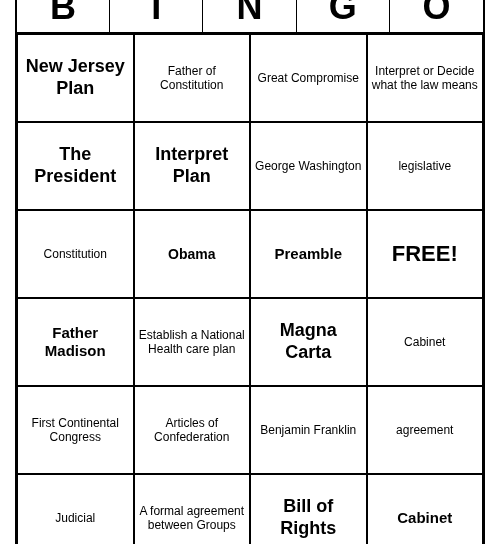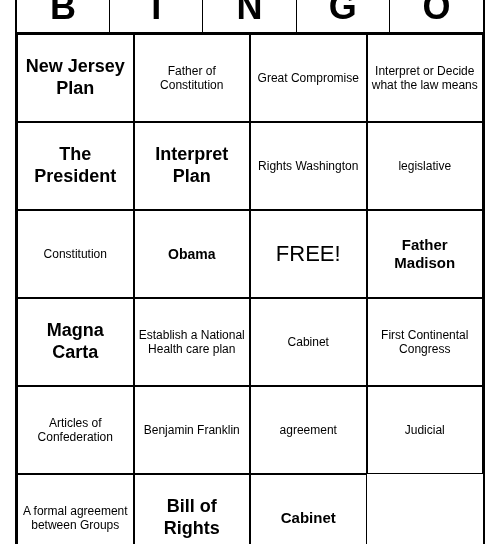--- a/index.html
+++ b/index.html
@@ -50,21 +50,21 @@
     .bingo-cell.large-text {
       font-size: 18px;
       font-weight: bold;
     }
     .bingo-cell.medium-text {
       font-size: 15px;
       font-weight: bold;
     }
     .bingo-cell.free {
       font-size: 22px;
-      font-weight: normal;
+      font-weight: bold;
     }
     .bingo-cell.xl-text {
       font-size: 14px;
       font-weight: bold;
     }
   </style>
 </head>
 <body>
 
 <div class="bingo-card">
@@ -75,28 +75,29 @@
       <div class="bingo-header-cell">G</div>
       <div class="bingo-header-cell">O</div>
     </div>
   <div class="bingo-grid">
   <div class="bingo-cell large-text">New Jersey Plan</div>
       <div class="bingo-cell">Father of Constitution</div>
       <div class="bingo-cell">Great Compromise</div>
       <div class="bingo-cell">Interpret or Decide what the law means</div>
       <div class="bingo-cell large-text">The President</div>
       <div class="bingo-cell large-text">Interpret Plan</div>
-      <div class="bingo-cell">Rights Washington</div>
+      <div class="bingo-cell">George Washington</div>
       <div class="bingo-cell">legislative</div>
       <div class="bingo-cell">Constitution</div>
       <div class="bingo-cell xl-text">Obama</div>
+      <div class="bingo-cell medium-text">Preamble</div>
       <div class="bingo-cell free">FREE!</div>
       <div class="bingo-cell medium-text">Father Madison</div>
+      <div class="bingo-cell">Establish a National Health care plan</div>
       <div class="bingo-cell large-text">Magna Carta</div>
-      <div class="bingo-cell">Establish a National Health care plan</div>
       <div class="bingo-cell">Cabinet</div>
       <div class="bingo-cell">First Continental Congress</div>
       <div class="bingo-cell">Articles of Confederation</div>
       <div class="bingo-cell">Benjamin Franklin</div>
       <div class="bingo-cell">agreement</div>
       <div class="bingo-cell">Judicial</div>
       <div class="bingo-cell">A formal agreement between Groups</div>
       <div class="bingo-cell large-text">Bill of Rights</div>
       <div class="bingo-cell medium-text">Cabinet</div>
     </div>

